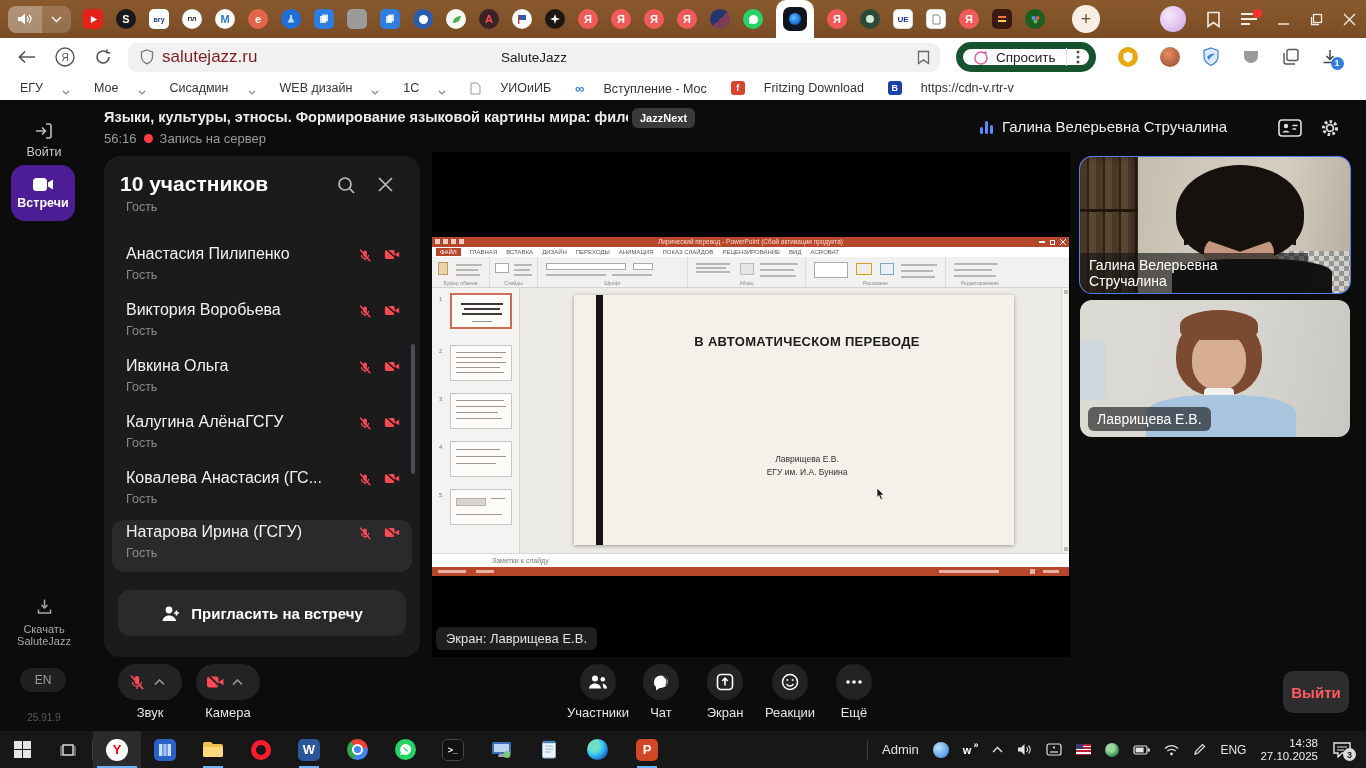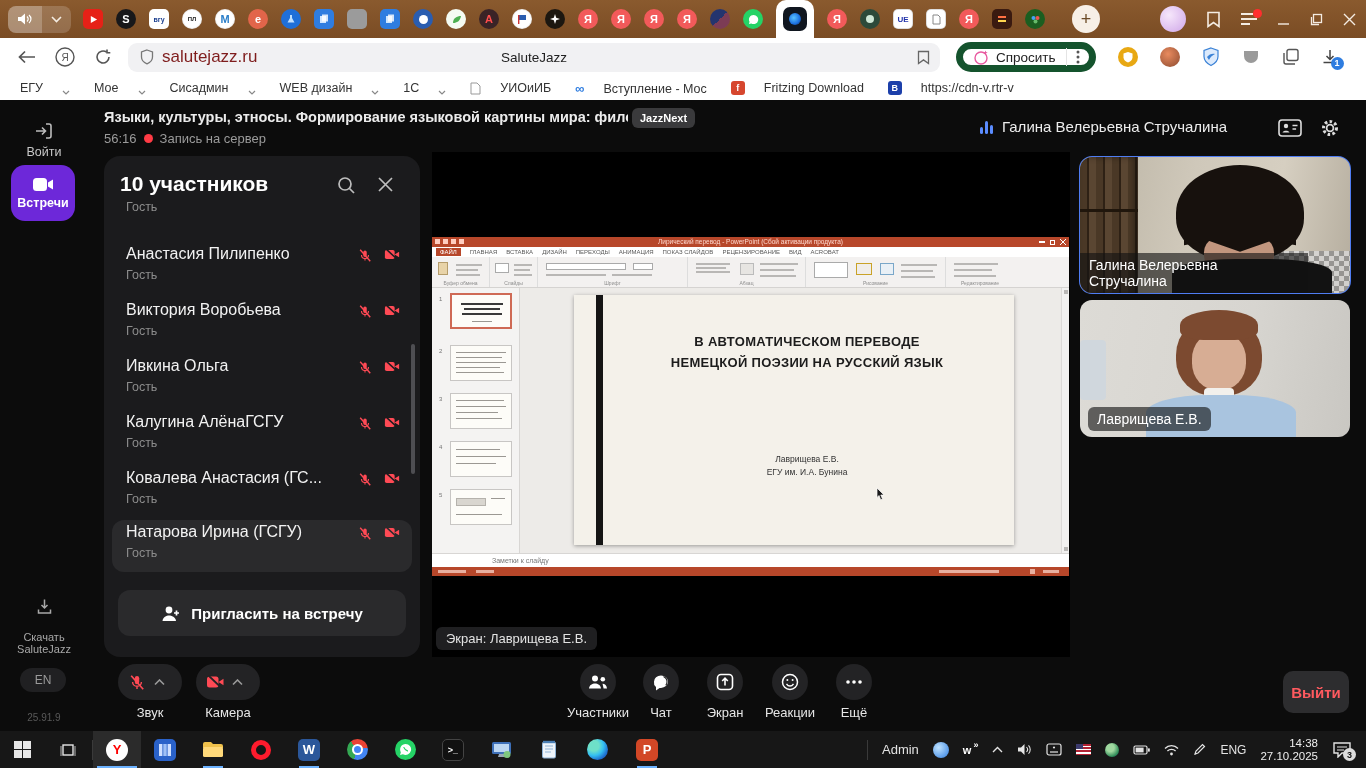--- a/index.html
+++ b/index.html
@@ -52,21 +52,21 @@
 .badge{position:absolute;left:632px;top:108px;background:#3a3a3c;border-radius:6px;color:#fff;
   font-size:11px;font-weight:700;padding:4px 8px}
 .subrow{position:absolute;left:104px;top:131px;display:flex;align-items:center;gap:7px;color:#9b9b9b;font-size:13px}
 .reddot{width:9px;height:9px;border-radius:50%;background:#ff3b45}
 .hostrow{position:absolute;left:980px;top:118px;display:flex;align-items:center;gap:9px;color:#ececec;font-size:15px}
 .eq{display:flex;align-items:flex-end;gap:2px;height:14px}
 .eq i{width:3px;background:#5b8cff;border-radius:2px}
 
 
 .rail-item{position:absolute;text-align:center;color:#c9c9c9;font-size:12.5px}
-.meetbox{position:absolute;left:11px;top:165px;width:64px;height:56px;background:#6d28d9;border-radius:14px;
+.meetbox{position:absolute;left:11px;top:165px;width:64px;height:56px;background:#4c1d95;border-radius:14px;
   display:flex;flex-direction:column;align-items:center;justify-content:center;gap:4px;color:#fff;font-size:12.5px;font-weight:700}
 .enpill{position:absolute;left:20px;top:668px;width:46px;height:24px;background:#202022;border-radius:12px;
   color:#9a9a9a;font-size:12px;display:flex;align-items:center;justify-content:center}
 .ver{position:absolute;left:0;top:712px;width:88px;text-align:center;color:#595959;font-size:10px}
 
 
 .panel{position:absolute;left:104px;top:156px;width:316px;height:501px;background:#1b1b1d;border-radius:16px;overflow:hidden}
 .phead{position:absolute;left:16px;top:16px;font-size:21px;font-weight:700;color:#fff}
 .pico{position:absolute;top:20px;color:#bdbdbd}
 .prow{position:absolute;left:8px;width:300px;height:52px;border-radius:12px}
@@ -449,21 +449,21 @@
         <rect x="1" y="1" width="14" height="13" rx="3.5" fill="#fff"></rect>
         <path d="M16 5.5l5-3v10l-5-3z" fill="#fff"></path>
       </svg>
     <span>Встречи</span>
   </div>
   <div class="rail-item" style="left:0;top:598px;width:88px;font-size:11px;color:#a8a8a8">
     <svg width="17" height="17" viewBox="0 0 17 17" style="margin:0 auto">
         <path d="M8.5 1.5v8M5.5 7l3 3 3-3" stroke="#a8a8a8" stroke-width="1.5" fill="none"></path>
         <path d="M2.5 11.5V15h12v-3.5" stroke="#a8a8a8" stroke-width="1.5" fill="none"></path>
       </svg>
-    <div style="margin-top:16px">Скачать</div>
+    <div style="margin-top:8px">Скачать</div>
     <div>SaluteJazz</div>
   </div>
   <div class="enpill">EN</div>
   <div class="ver">25.91.9</div>
 
   <div class="panel">
     <div class="phead">10 участников</div>
     <span class="pico" style="right:64px">
       <svg width="19" height="19" viewBox="0 0 19 19">
           <circle cx="8" cy="8" r="6" fill="none" stroke="#bdbdbd" stroke-width="1.7"></circle>
@@ -714,21 +714,20 @@
           <i class="ln" style="left:40px;top:8px;width:14px"></i>
             <i class="ln" style="left:5px;top:24px;width:46px"></i>
         </div>
       </div>
 
       <div class="editor">
         <div class="slide">
           <div class="slidebar"></div>
           <div class="stitle">
             <div>В АВТОМАТИЧЕСКОМ ПЕРЕВОДЕ</div>
-            <div>НЕМЕЦКОЙ ПОЭЗИИ НА РУССКИЙ ЯЗЫК</div>
           </div>
           <div class="sauth">
             <div>Лаврищева Е.В.</div>
             <div>ЕГУ им. И.А. Бунина</div>
           </div>
           <svg style="position:absolute;left:302px;top:192px" width="9" height="13" viewBox="0 0 9 13">
               <path d="M1 1l7 7H4.8L6.5 12l-1.8.8L3 8.5 1 10.5z" fill="#1a1a1a" stroke="#fff" stroke-width=".7"></path>
             </svg>
         </div>
         <div class="edscroll">

